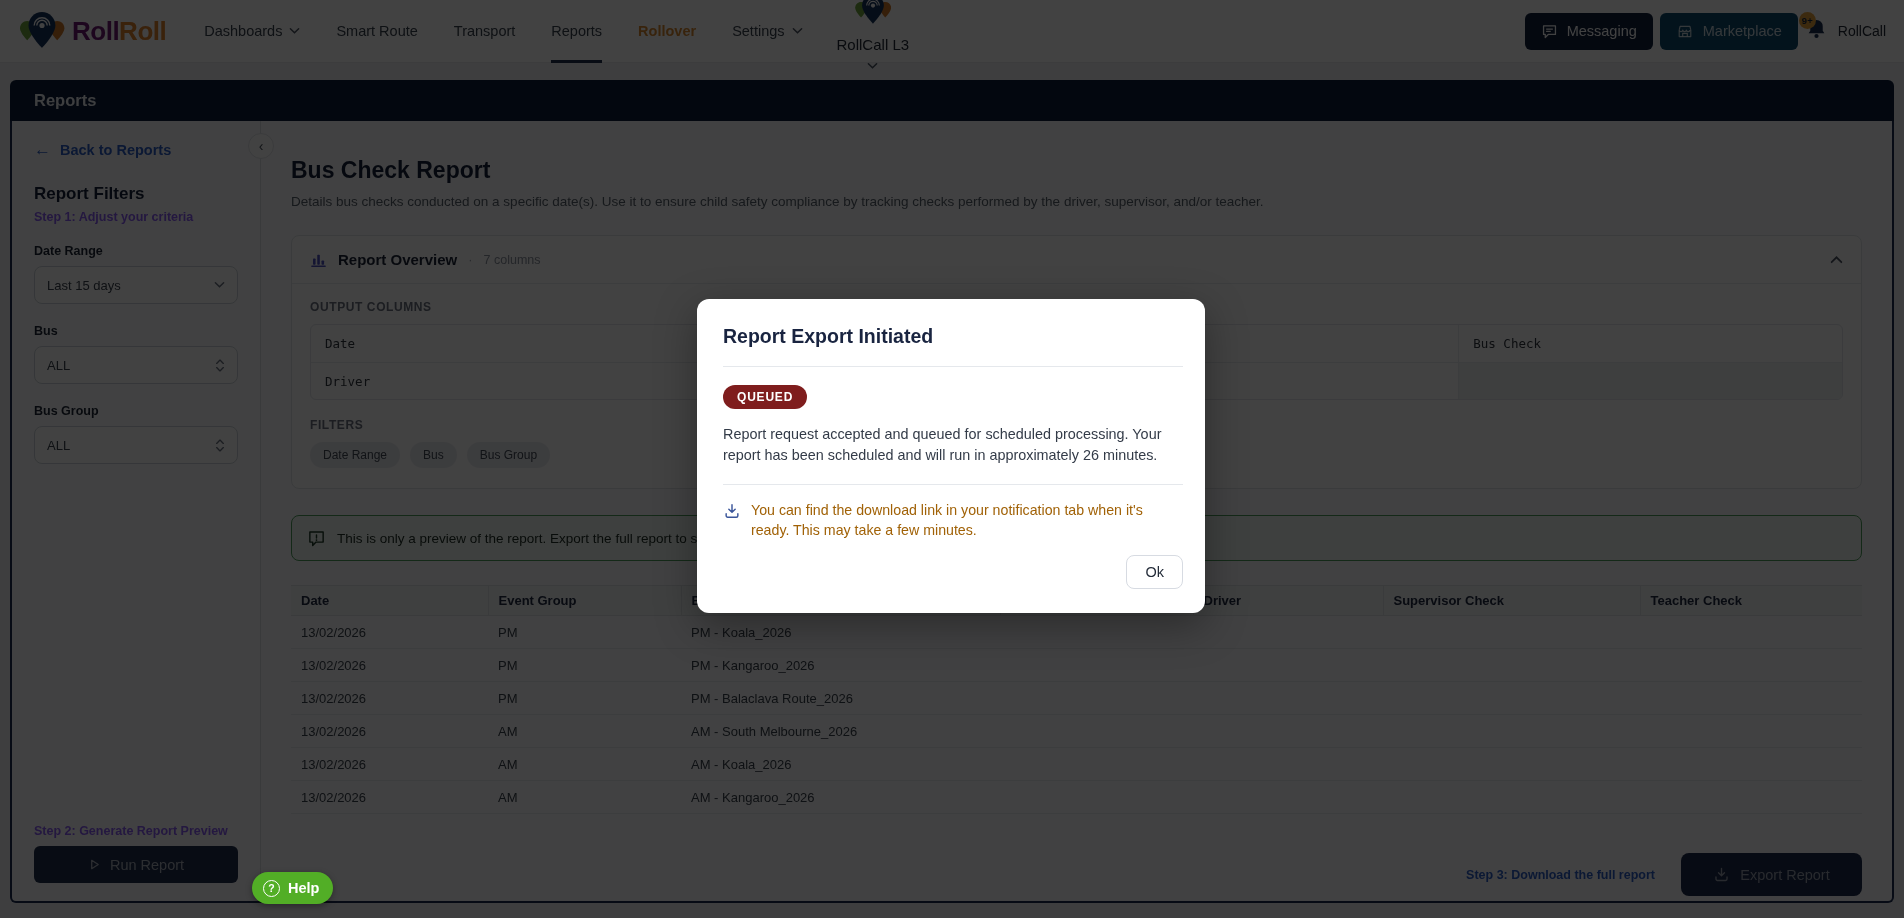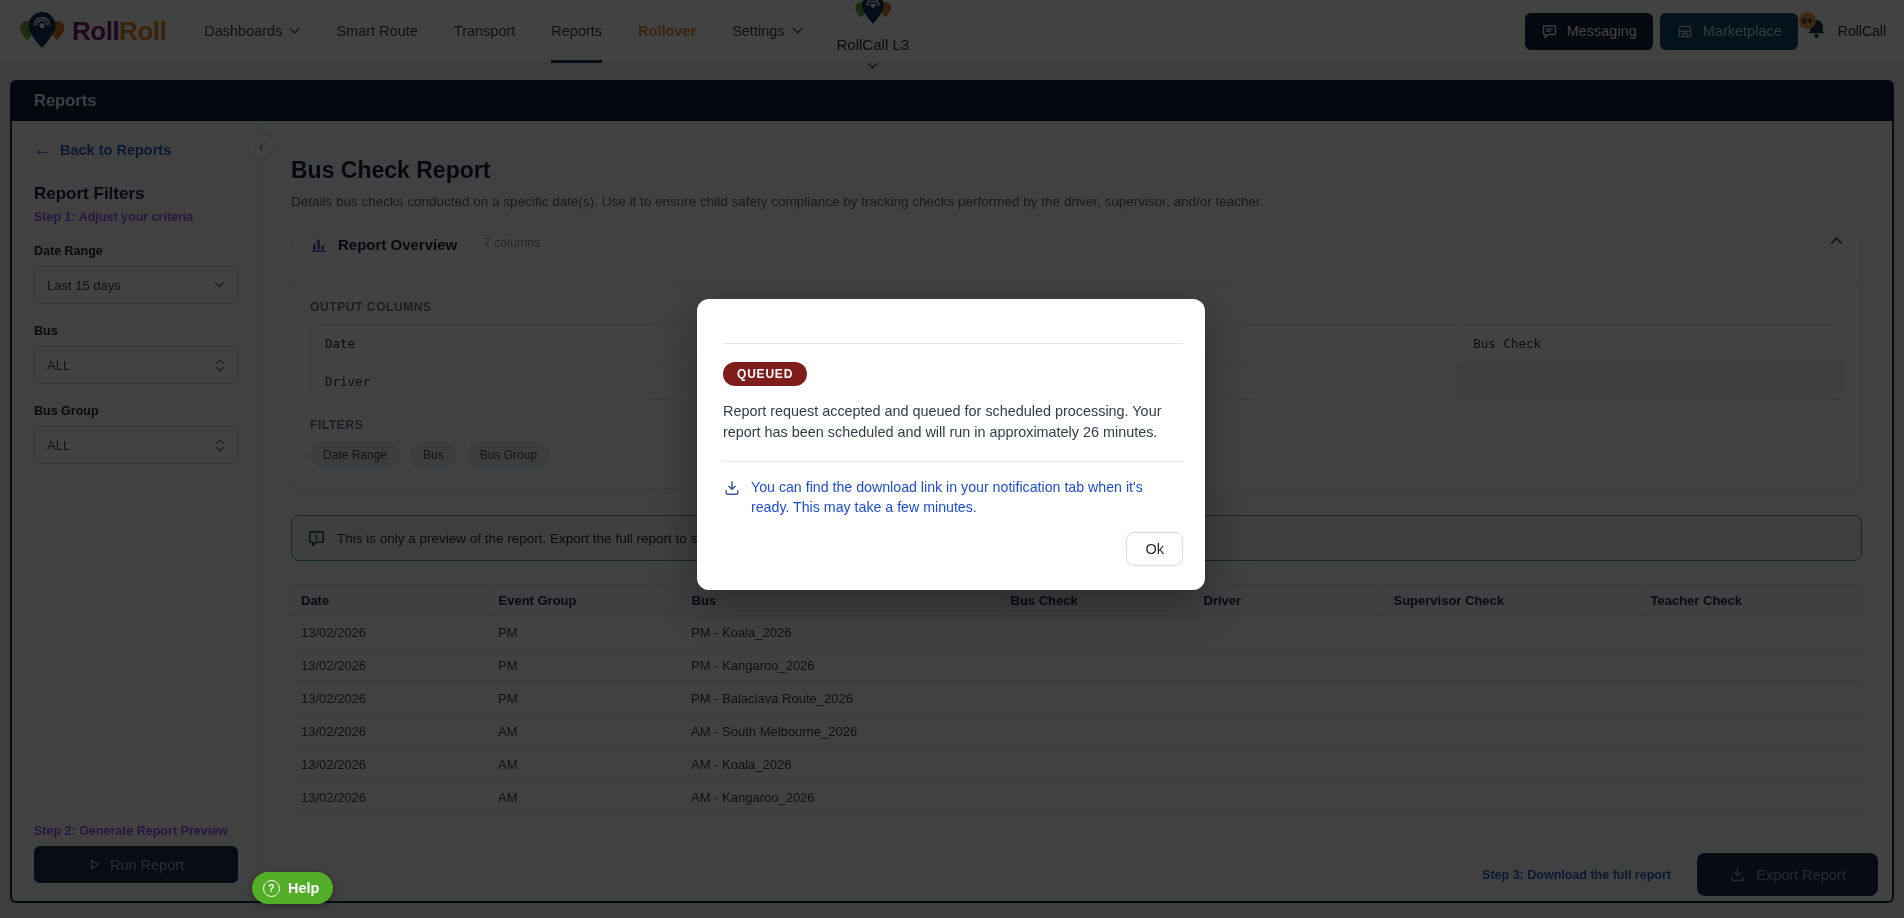--- a/index.html
+++ b/index.html
@@ -56,21 +56,21 @@
   .collapse-btn { position:absolute; left:236px; top:12px; width:26px; height:26px; border-radius:50%;
                   background:#fff; border:1px solid #e0e3e8; color:#454d58; font-size:14px;
                   display:flex; align-items:center; justify-content:center; cursor:pointer; z-index:2; }
 
   
   .content { flex:1; position:relative; padding:36px 30px 0; }
   .report-title { font-size:23px; font-weight:bold; color:#16213a; }
   .report-desc { margin-top:10px; font-size:13.5px; color:#57606c; }
 
   .overview-card { margin-top:26px; border:1px solid #e0e4e9; border-radius:8px; background:#fdfdfe; }
-  .overview-head { height:48px; display:flex; align-items:flex-start; gap:11px; padding:0 18px;
+  .overview-head { height:48px; display:flex; align-items:center; gap:11px; padding:0 18px;
                    border-bottom:1px solid #e9ebef; }
   .overview-title { font-size:15px; font-weight:bold; color:#1b2437; }
   .overview-sep { color:#a3a8b1; font-size:13px; }
   .overview-note { font-size:12.5px; color:#8d939e; }
   .overview-chevron { margin-left:auto; cursor:pointer; display:flex; }
   .overview-body { padding:16px 18px 20px; }
   .section-label { font-size:12px; font-weight:bold; letter-spacing:.6px; color:#6b7280; }
   .out-table { margin-top:10px; border:1px solid #e2e5ea; border-radius:6px; overflow:hidden; }
   .out-row { display:flex; height:37px; }
   .out-row + .out-row { border-top:1px solid #e7eaee; }
@@ -87,37 +87,37 @@
                     display:flex; align-items:center; gap:11px; padding:0 15px; }
   .preview-text { font-size:13.5px; color:#22302a; }
 
   table.data { margin-top:24px; width:100%; border-collapse:collapse; table-layout:fixed; }
   table.data thead th { background:#f4f6f8; border-top:1px solid #dfe3e8; border-bottom:1px solid #dfe3e8;
                         border-right:1px solid #dfe3e8; height:30px; text-align:left; padding-left:10px;
                         font-size:13px; color:#222c44; font-weight:bold; }
   table.data thead th:last-child { border-right:none; }
   table.data tbody td { height:33px; border-bottom:1px solid #e9ecf0; padding-left:10px; font-size:13px; color:#39414d; }
 
-  .bottom-bar { position:absolute; right:14px; bottom:5px; display:flex; align-items:center; gap:26px; }
+  .bottom-bar { position:absolute; right:30px; bottom:5px; display:flex; align-items:center; gap:26px; }
   .step3 { font-size:12.5px; font-weight:bold; color:#2d5fc7; }
   .export-btn { width:181px; height:43px; background:#1d2b4d; border:none; border-radius:8px; color:#9aa2b1;
                 font-size:14.5px; display:flex; align-items:center; justify-content:center; gap:10px;
                 cursor:pointer; font-family:inherit; }
 
   
   .overlay { position:absolute; inset:0; background:rgba(0,0,0,0.74); z-index:10; }
   .modal { position:absolute; left:697px; top:299px; width:508px; z-index:30; background:#fff; border-radius:12px;
            padding:26px 22px 24px 26px; box-shadow:0 12px 40px rgba(0,0,0,.35); }
   .modal-title { font-size:19.5px; font-weight:bold; color:#192440; }
   .modal-hr { border:none; border-top:1px solid #e5e8ec; margin:18px 0 0; }
   .status-badge { display:inline-block; margin-top:18px; background:#7f1d1d; color:#fff; font-size:12px;
                   font-weight:bold; letter-spacing:.8px; padding:5px 14px; border-radius:14px; }
   .modal-body { margin-top:15px; font-size:14.4px; line-height:1.45; color:#333b48; max-width:465px; }
   .modal-note { margin-top:15px; display:flex; gap:10px; align-items:flex-start; max-width:450px; }
-  .modal-note-text { font-size:14.2px; line-height:1.45; color:#1d4ed8; }
+  .modal-note-text { font-size:14.2px; line-height:1.45; color:#a16207; }
   .modal-footer { display:flex; justify-content:flex-end; margin-top:14px; }
   .ok-btn { background:#fff; border:1px solid #d7dbe2; border-radius:8px; padding:8px 18px; font-size:14.5px;
             color:#242c39; cursor:pointer; font-family:inherit; }
 
   .help-btn { position:absolute; left:252px; top:872px; height:32px; z-index:40; background:#52ae26; border:none;
               border-radius:17px; display:flex; align-items:center; gap:8px; padding:0 14px 0 11px;
               color:#fff; font-size:14.5px; font-weight:bold; cursor:pointer; font-family:inherit;
               box-shadow:0 2px 6px rgba(0,0,0,.35); }
   .help-q { width:17px; height:17px; border:1.6px solid #fff; border-radius:50%; font-size:10.5px; font-weight:bold;
             display:flex; align-items:center; justify-content:center; }
@@ -403,20 +403,21 @@
 </div>
 
 <div class="overlay"></div>
 
 <button class="help-btn">
   <span class="help-q">?</span>
   <span>Help</span>
 </button>
 
 <div class="modal">
+  <div class="modal-title">Report Export Initiated</div>
   <hr class="modal-hr">
   <span class="status-badge">QUEUED</span>
   <p class="modal-body">Report request accepted and queued for scheduled processing. Your report has been scheduled and will run in approximately 26 minutes.</p>
   <hr class="modal-hr">
   <div class="modal-note">
     <svg width="18" height="18" viewBox="0 0 20 20" style="flex:none;margin-top:2px">
         <path d="M10 3v8M6.5 8l3.5 3.5L13.5 8" fill="none" stroke="#3a559a" stroke-width="1.6" stroke-linecap="round" stroke-linejoin="round"></path>
         <path d="M3.5 13v2.3A1.7 1.7 0 0 0 5.2 17h9.6a1.7 1.7 0 0 0 1.7-1.7V13" fill="none" stroke="#3a559a" stroke-width="1.6" stroke-linecap="round"></path>
       </svg>
     <span class="modal-note-text">You can find the download link in your notification tab when it's ready. This may take a few minutes.</span>

